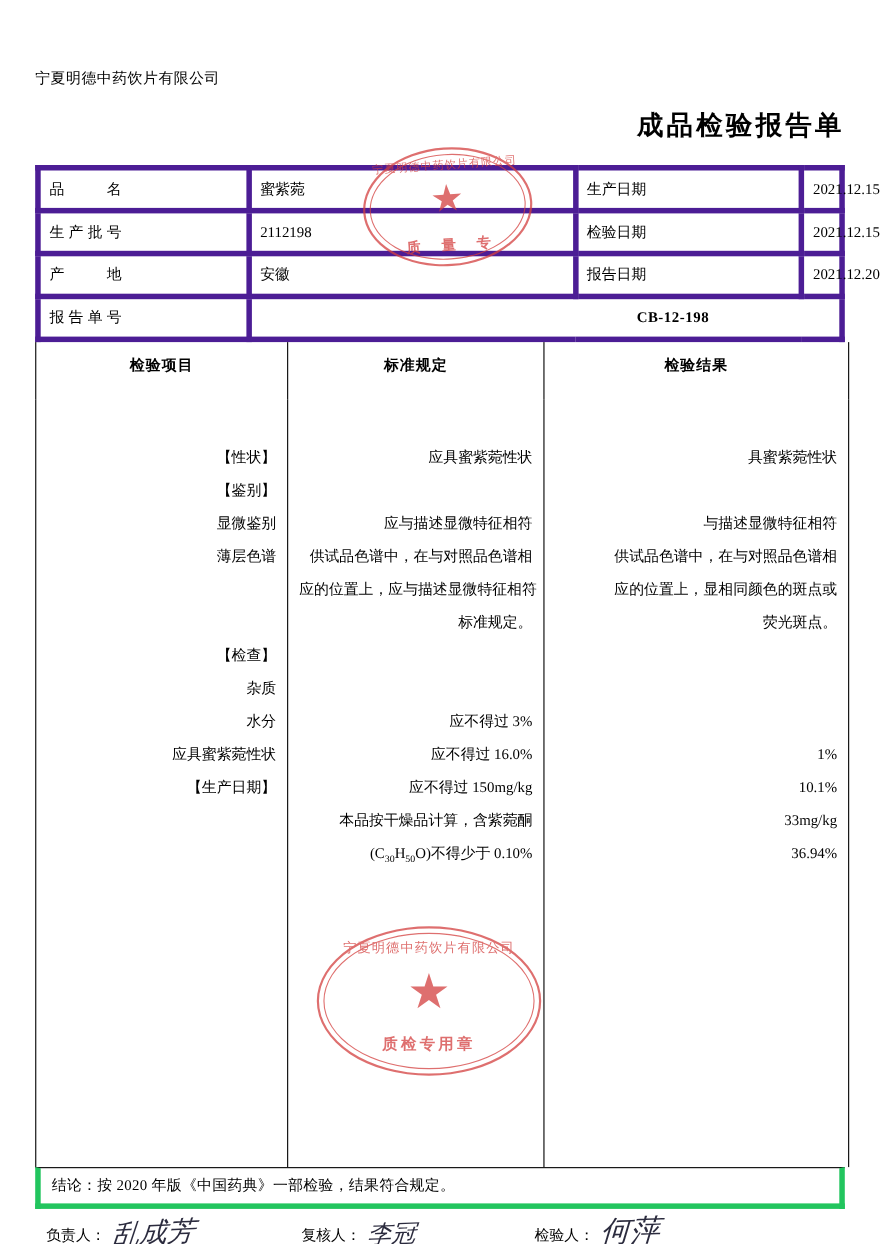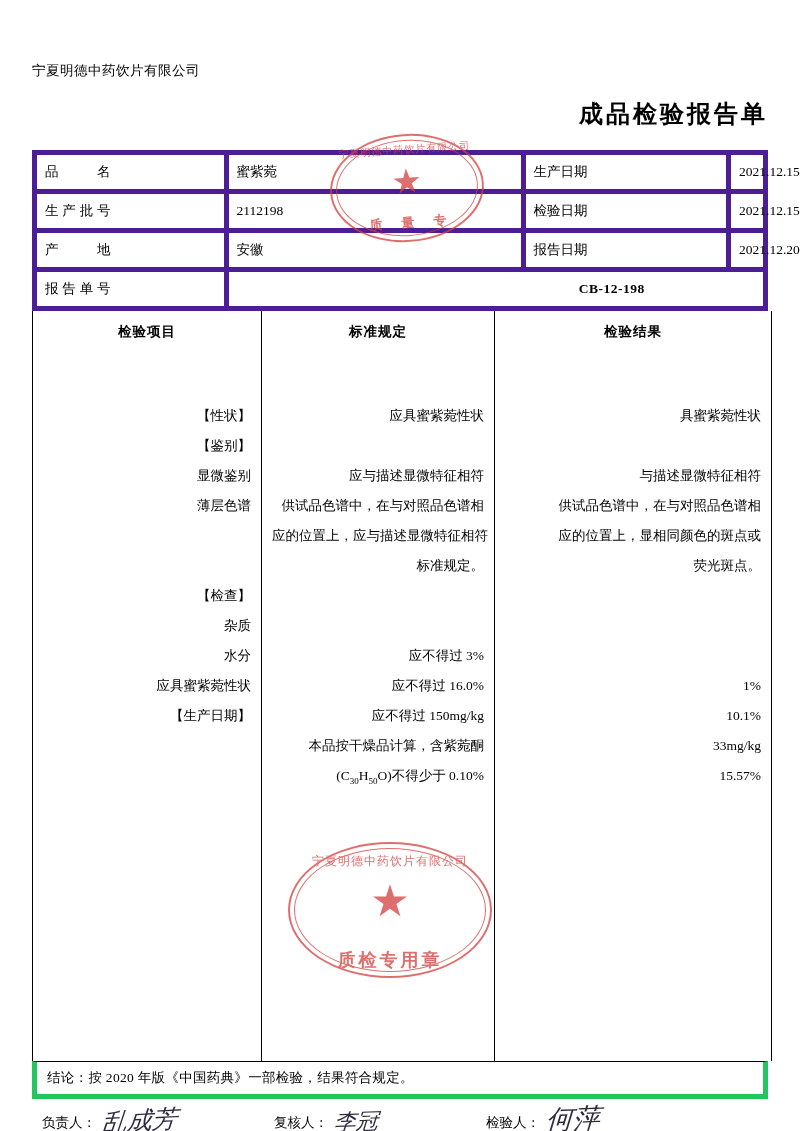--- a/index.html
+++ b/index.html
@@ -211,21 +211,21 @@
   .stamp-bottom .arc-text { font-size: 12px; top: 9px; }
   .stamp .bottom-text {
     position: absolute;
     left: 0; right: 0;
     bottom: 8px;
     text-align: center;
     font-size: 13px;
     letter-spacing: 3px;
     font-weight: bold;
   }
-  .stamp-bottom .bottom-text { font-size: 18px; bottom: 4px; }
+  .stamp-bottom .bottom-text { font-size: 14px; bottom: 17px; }
 
   .arc-wrap { position:absolute; left:0; top:0; width:100%; height:100%; }
 </style>
 </head>
 <body>
 
 <div class="page">
 
   <div class="header-row">
     <div class="company-name">宁夏明德中药饮片有限公司</div>
@@ -305,21 +305,21 @@
         <div class="ln">与描述显微特征相符</div>
         <div class="ln">供试品色谱中，在与对照品色谱相</div>
         <div class="ln">应的位置上，显相同颜色的斑点或</div>
         <div class="ln">荧光斑点。</div>
         <div class="spacer"></div>
         <div class="spacer"></div>
         <div class="spacer"></div>
         <div class="ln">1%</div>
         <div class="ln">10.1%</div>
         <div class="ln">33mg/kg</div>
-        <div class="ln">15.57%</div>
+        <div class="ln">36.94%</div>
       </td>
     </tr>
   </tbody>
     </table>
 
   <div class="conclusion">结论：按 2020 年版《中国药典》一部检验，结果符合规定。</div>
 
   <div class="signature-row">
     <div class="sig sig1">
       <span>负责人：</span>

